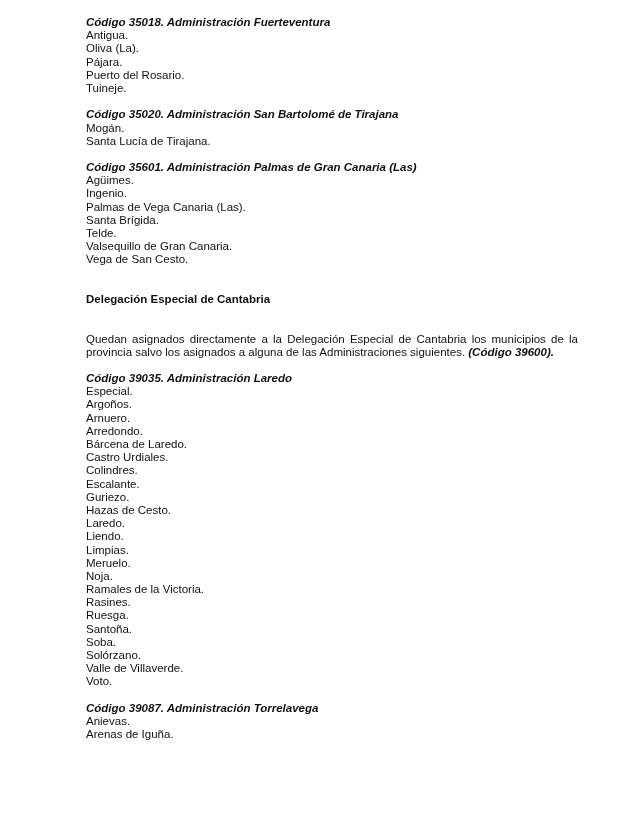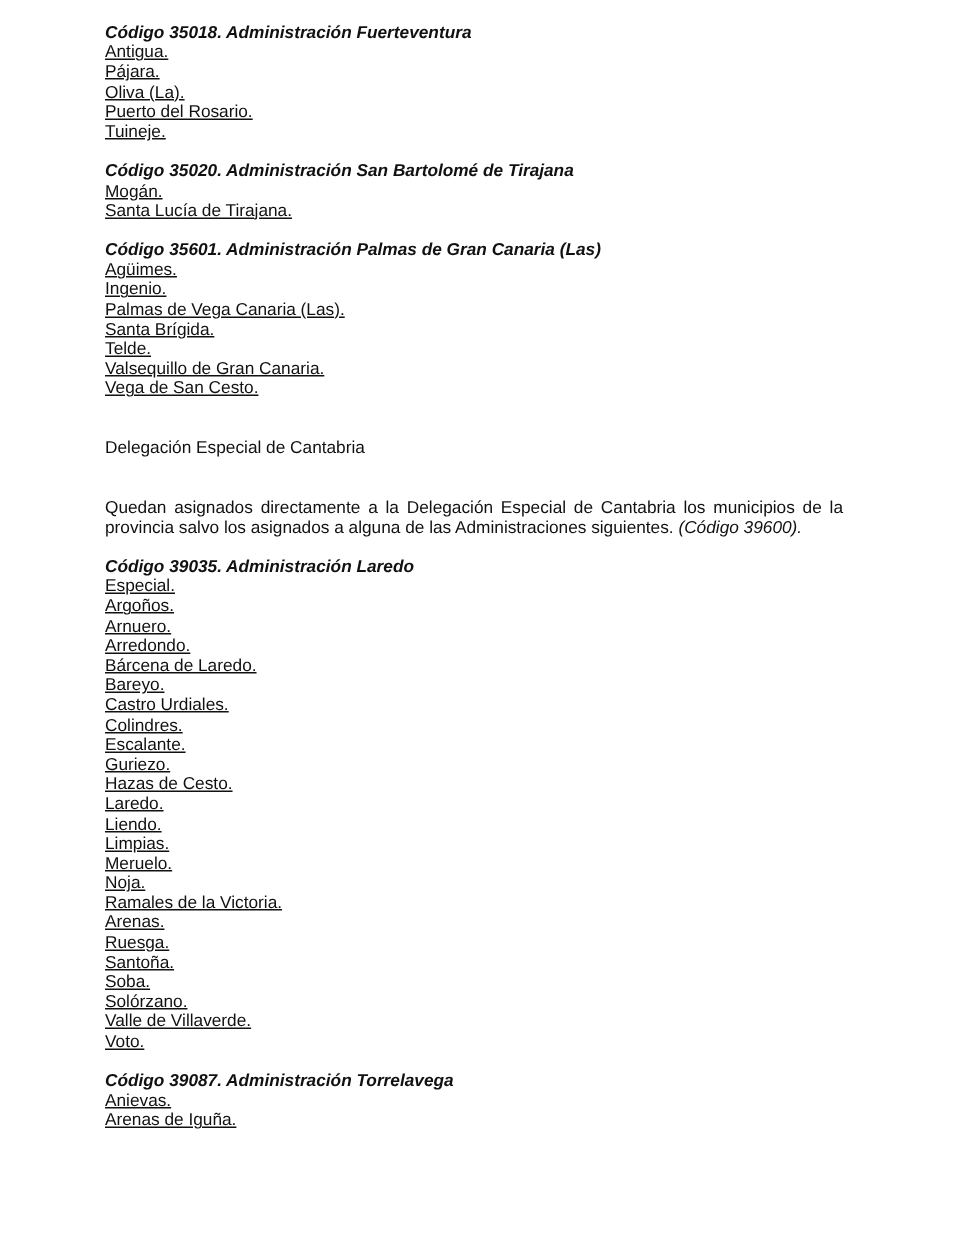--- a/index.html
+++ b/index.html
@@ -1,36 +1,36 @@
 <!DOCTYPE html>
 <html><head>
 <meta charset="utf-8">
 <style>
   html, body { margin: 0; padding: 0; background: #ffffff; }
   body { width: 642px; height: 831px; overflow: hidden; position: relative;
          font-family: "Liberation Sans", sans-serif; color: #111; font-size: 11.5px; }
-  .page { position: absolute; left: 70px; top: 16px; width: 492px; }
-  .line { line-height: 13.2px; height: 13.2px; white-space: nowrap; text-decoration: underline; }
+  .page { position: absolute; left: 86px; top: 16px; width: 492px; }
+  .line { line-height: 13.2px; height: 13.2px; white-space: nowrap; }
   .heading { font-weight: bold; font-style: italic; line-height: 13.2px; height: 13.2px; white-space: nowrap; }
-  .section-title { font-weight: normal; line-height: 13.2px; height: 13.2px; }
+  .section-title { font-weight: bold; line-height: 13.2px; height: 13.2px; }
   .para { text-align: justify; line-height: 13.2px; }
   .gap { height: 13.2px; }
   .gap2 { height: 26.4px; }
-  .bi { font-weight: normal; font-style: italic; margin-top: 11px; }
+  .bi { font-weight: bold; font-style: italic; margin-top: 11px; }
 </style>
 </head>
 <body>
 
 <div class="page">
 
   <div>
     <div class="heading">Código 35018. Administración Fuerteventura</div>
     <div class="line">Antigua.</div>
+    <div class="line">Oliva (La).</div>
     <div class="line">Pájara.</div>
-    <div class="line">Oliva (La).</div>
     <div class="line">Puerto del Rosario.</div>
     <div class="line">Tuineje.</div>
   </div>
   <div class="gap"></div>
 
   <div>
     <div class="heading">Código 35020. Administración San Bartolomé de Tirajana</div>
     <div class="line">Mogán.</div>
     <div class="line">Santa Lucía de Tirajana.</div>
   </div>
@@ -56,33 +56,32 @@
   </div>
   <div class="gap"></div>
 
   <div>
     <div class="heading">Código 39035. Administración Laredo</div>
     <div class="line">Especial.</div>
     <div class="line">Argoños.</div>
     <div class="line">Arnuero.</div>
     <div class="line">Arredondo.</div>
     <div class="line">Bárcena de Laredo.</div>
-    <div class="line">Bareyo.</div>
     <div class="line">Castro Urdiales.</div>
     <div class="line">Colindres.</div>
     <div class="line">Escalante.</div>
     <div class="line">Guriezo.</div>
     <div class="line">Hazas de Cesto.</div>
     <div class="line">Laredo.</div>
     <div class="line">Liendo.</div>
     <div class="line">Limpias.</div>
     <div class="line">Meruelo.</div>
     <div class="line">Noja.</div>
     <div class="line">Ramales de la Victoria.</div>
-    <div class="line">Arenas.</div>
+    <div class="line">Rasines.</div>
     <div class="line">Ruesga.</div>
     <div class="line">Santoña.</div>
     <div class="line">Soba.</div>
     <div class="line">Solórzano.</div>
     <div class="line">Valle de Villaverde.</div>
     <div class="line">Voto.</div>
   </div>
   <div class="gap"></div>
 
   <div>

